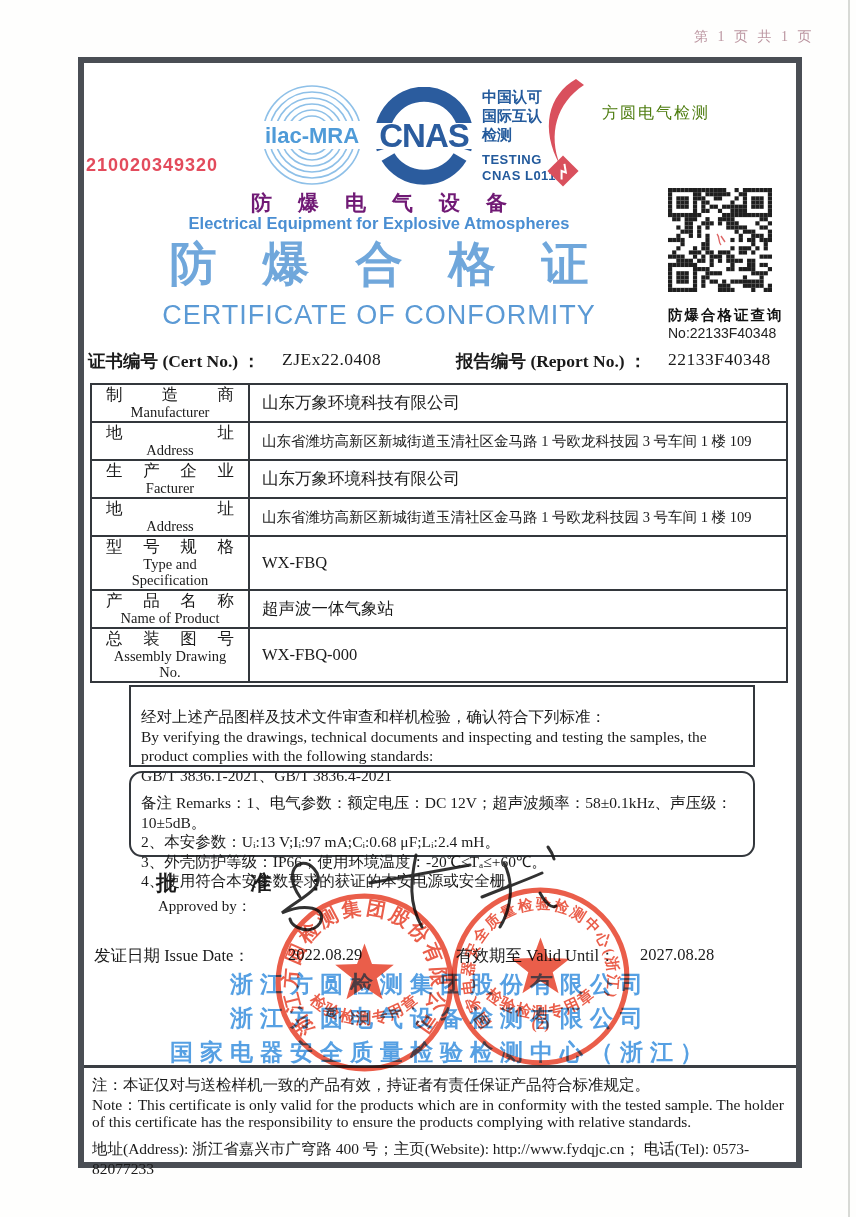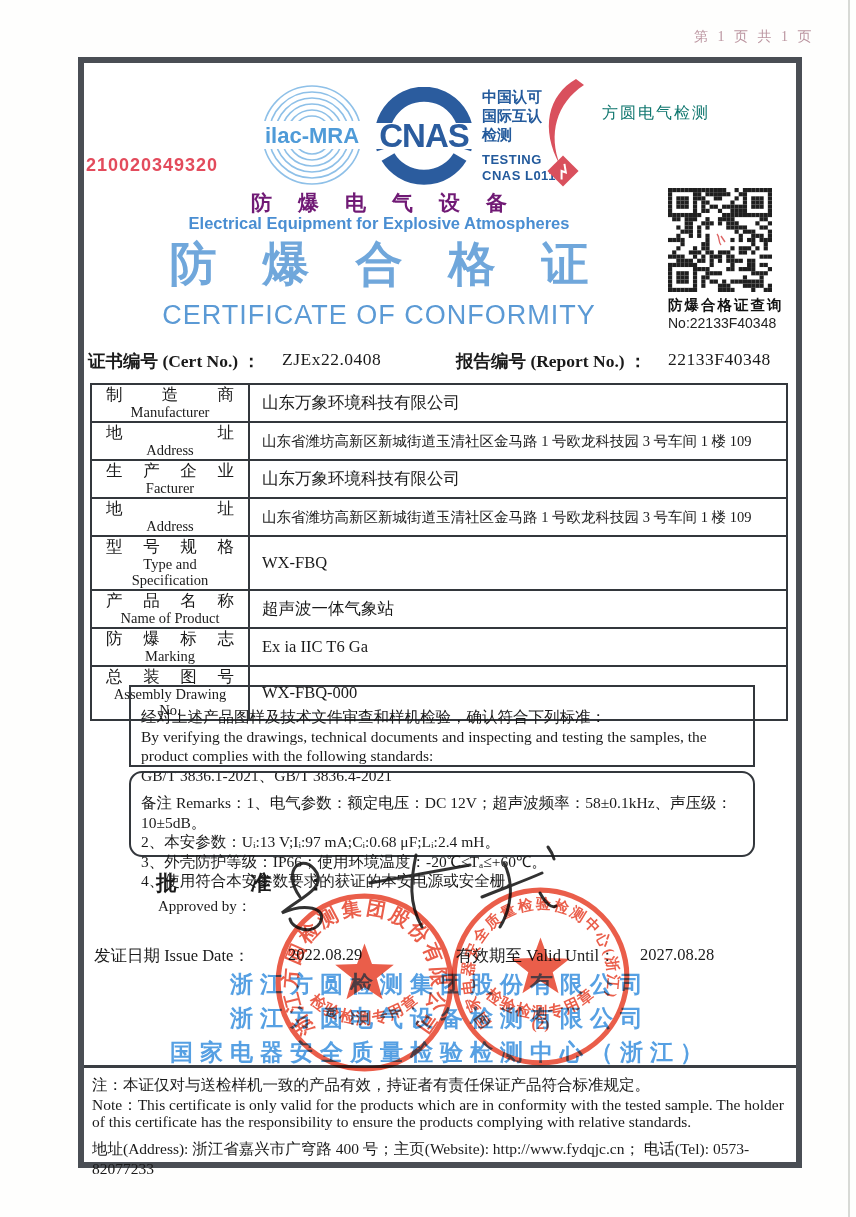--- a/index.html
+++ b/index.html
@@ -20,36 +20,36 @@
   
   #cma-block { position:absolute; left:10px; top:18px; width:160px; }
   #cma-number { position:absolute; left:2px; top:92px; font-family:"Liberation Sans",sans-serif;
                 font-weight:bold; font-size:18px; color:#e34b5c; letter-spacing:1px; }
   #ilac-logo { position:absolute; left:176px; top:20px; }
   #cnas-logo { position:absolute; left:290px; top:24px; }
   #cnas-text { position:absolute; left:398px; top:24px; font-family:"Liberation Sans",sans-serif;
                color:#235a9c; font-size:15px; line-height:19px; font-weight:bold; }
   #cnas-testing { margin-top:8px; font-size:13px; line-height:16px; letter-spacing:0.5px; }
   #fy-logo { position:absolute; left:452px; top:12px; }
-  #fy-label { position:absolute; left:518px; top:40px; font-size:16px; color:#0f766e;
+  #fy-label { position:absolute; left:518px; top:40px; font-size:16px; color:#4d7c0f;
               font-family:"Liberation Sans",sans-serif; letter-spacing:2px; }
 
   
   .title-center { position:absolute; left:0; width:590px; text-align:center; }
   #title-cn-small { top:126px; font-size:21px; color:#701a75; letter-spacing:26px; padding-left:26px;
                     font-weight:bold; }
   #title-en-small { top:151px; font-size:16.5px; color:#4a8ed2; font-weight:bold;
                     font-family:"Liberation Sans",sans-serif; }
   #title-cn-big { top:170px; font-size:47px; color:#70a7db; font-weight:bold;
                   letter-spacing:46px; padding-left:46px; }
   #title-en-big { top:237px; font-size:27px; color:#5b9ad5; letter-spacing:1px;
                   font-family:"Liberation Sans",sans-serif; }
 
   #qr-block { position:absolute; left:584px; top:125px; width:120px; text-align:left; }
-  #qr-caption { margin-top:0; font-weight:bold; font-size:14.5px; letter-spacing:2px; color:#111;
+  #qr-caption { margin-top:10px; font-weight:bold; font-size:14.5px; letter-spacing:2px; color:#111;
                 font-family:"Liberation Sans",sans-serif; }
   #qr-no { font-size:14px; color:#222; font-family:"Liberation Sans",sans-serif; }
 
   
   #cert-row { position:absolute; left:0; top:286px; width:712px; height:24px; font-size:17.5px; }
   #cert-row .lab { font-weight:bold; }
   #cert-label  { position:absolute; left:4px; }
   #cert-value  { position:absolute; left:198px; letter-spacing:0.5px; }
   #report-label{ position:absolute; left:372px; }
   #report-value{ position:absolute; left:584px; letter-spacing:0.5px; }
@@ -537,27 +537,20 @@
         </tr>
         <tr>
           <td class="lab">
                 <div class="lab-cn">产 品 名 称</div>
               <div class="lab-en">Name of Product</div>
               </td>
           <td class="val">超声波一体气象站</td>
         </tr>
         <tr>
           <td class="lab">
-                <div class="lab-cn">防 爆 标 志</div>
-              <div class="lab-en">Marking</div>
-              </td>
-          <td class="val">Ex ia IIC T6 Ga</td>
-        </tr>
-        <tr>
-          <td class="lab">
                 <div class="lab-cn">总 装 图 号</div>
               <div class="lab-en">Assembly Drawing No.</div>
               </td>
           <td class="val">WX-FBQ-000</td>
         </tr>
       </tbody>
         </table>
 
       <div id="statement-box" class="box">
         <div>经对上述产品图样及技术文件审查和样机检验，确认符合下列标准：</div>

